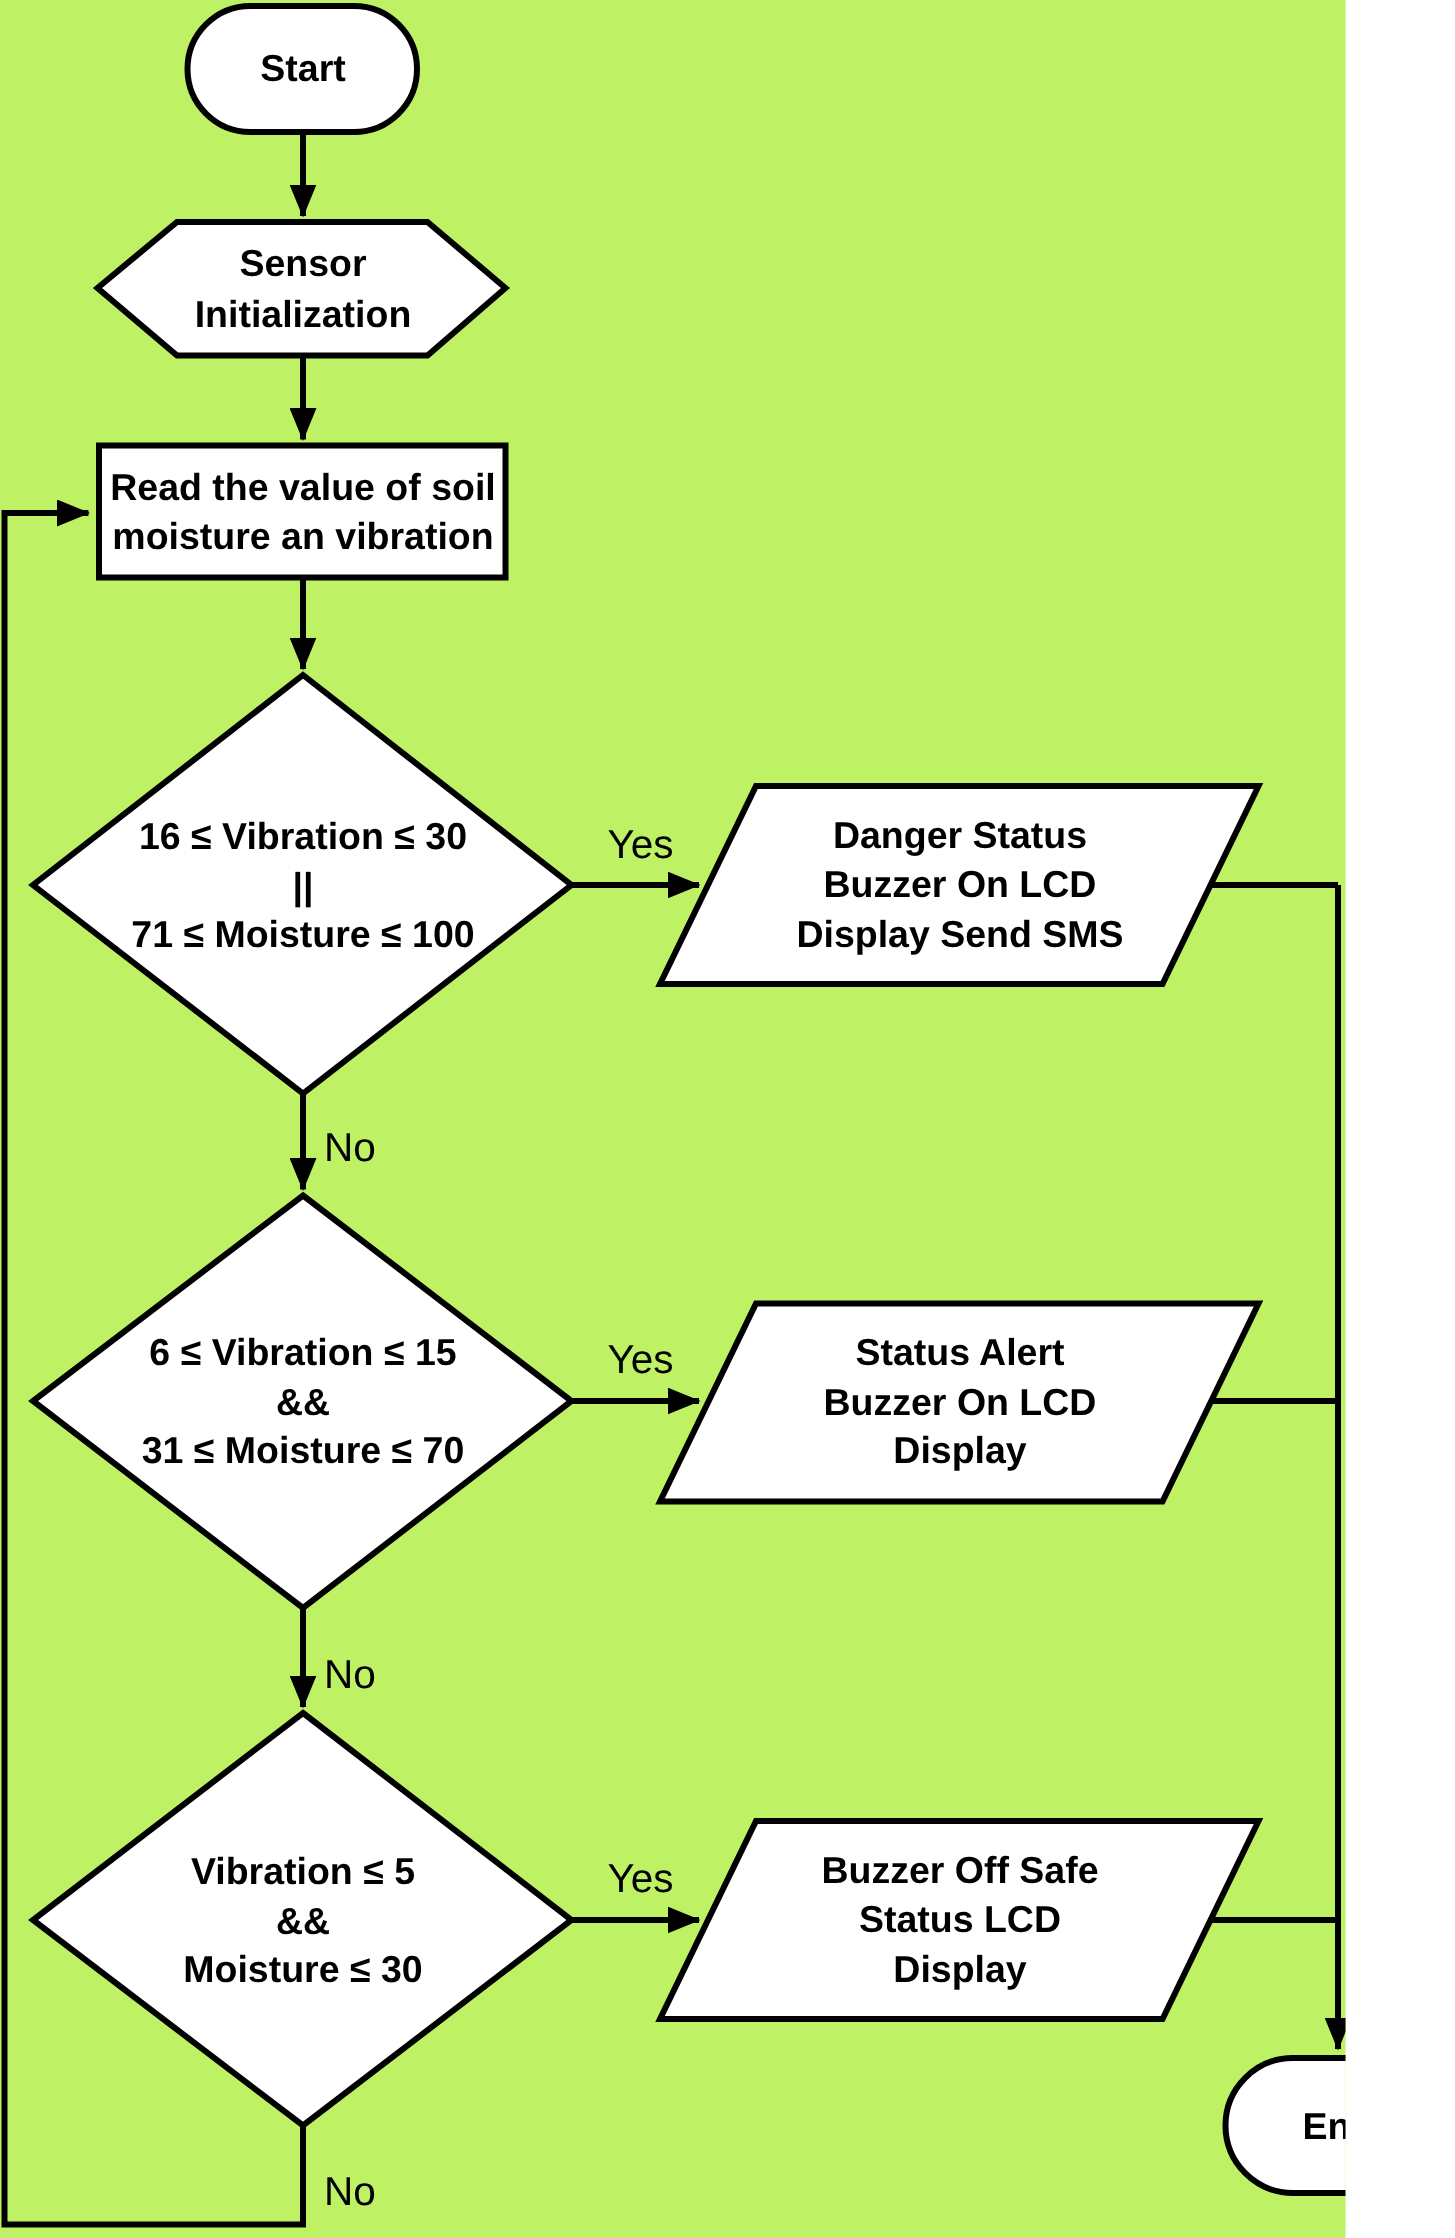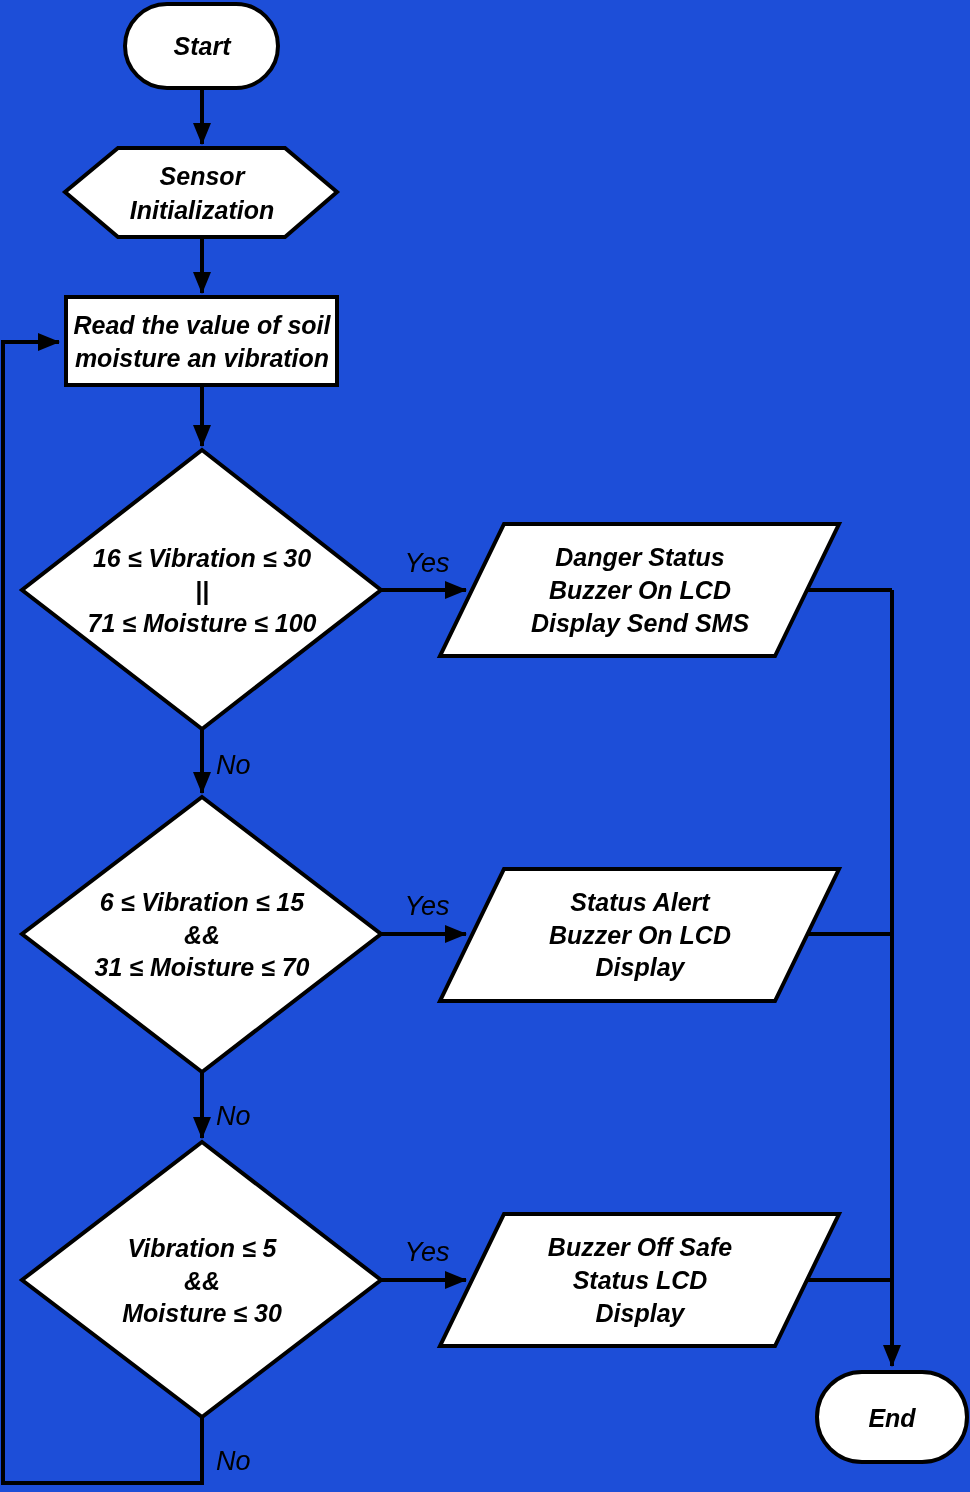--- a/index.html
+++ b/index.html
@@ -1,22 +1,21 @@
 <!DOCTYPE html>
 <html><head>
 <meta charset="utf-8">
 <style>
   html, body { margin: 0; padding: 0; background: #ffffff; }
   .canvas {
     position: relative;
-    width: 970px;
+    width: 897px;
     height: 1492px;
-    background: #1d4ed8;
+    background: #bef264;
     overflow: hidden;
-    font-style: italic;
   }
   svg { display: block; }
   .shape { fill: #ffffff; stroke: #000000; stroke-width: 4; }
   .edge  { stroke: #000000; stroke-width: 4; fill: none; }
   .node-text {
     font-family: "Liberation Sans", sans-serif;
     font-weight: bold;
     font-size: 25px;
     fill: #000000;
     text-anchor: middle;

